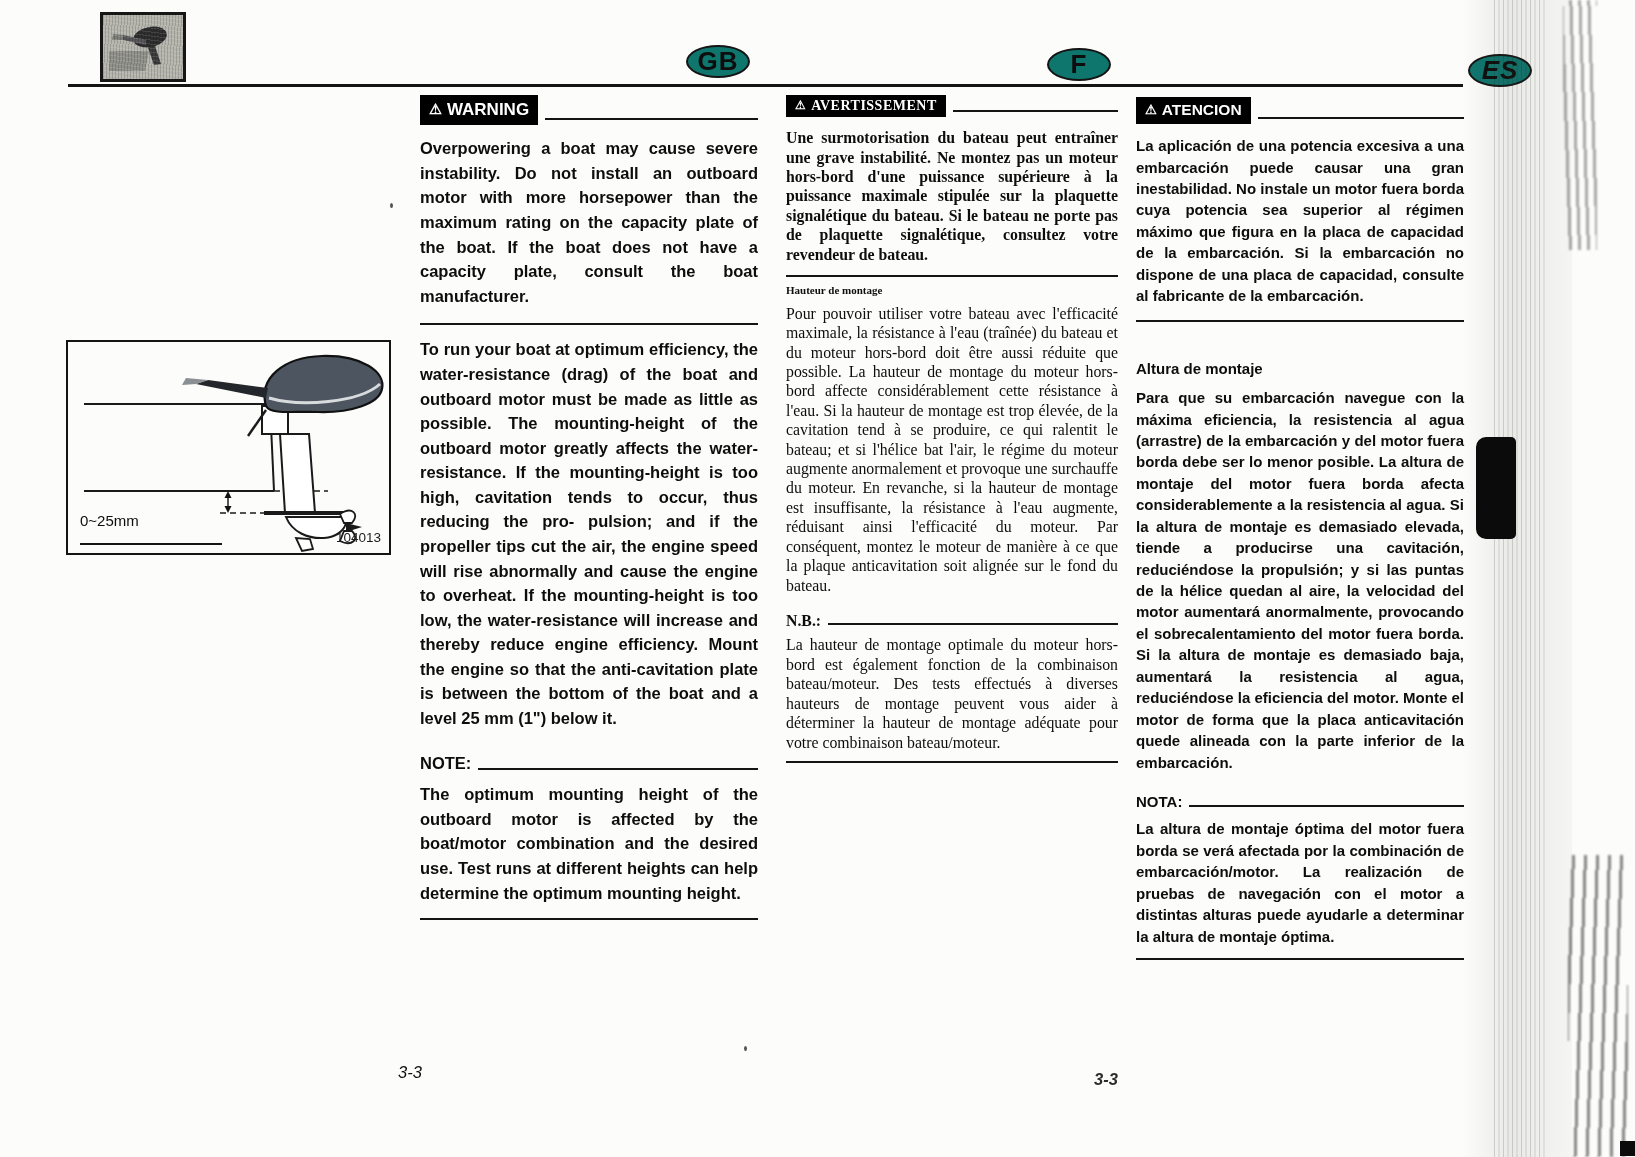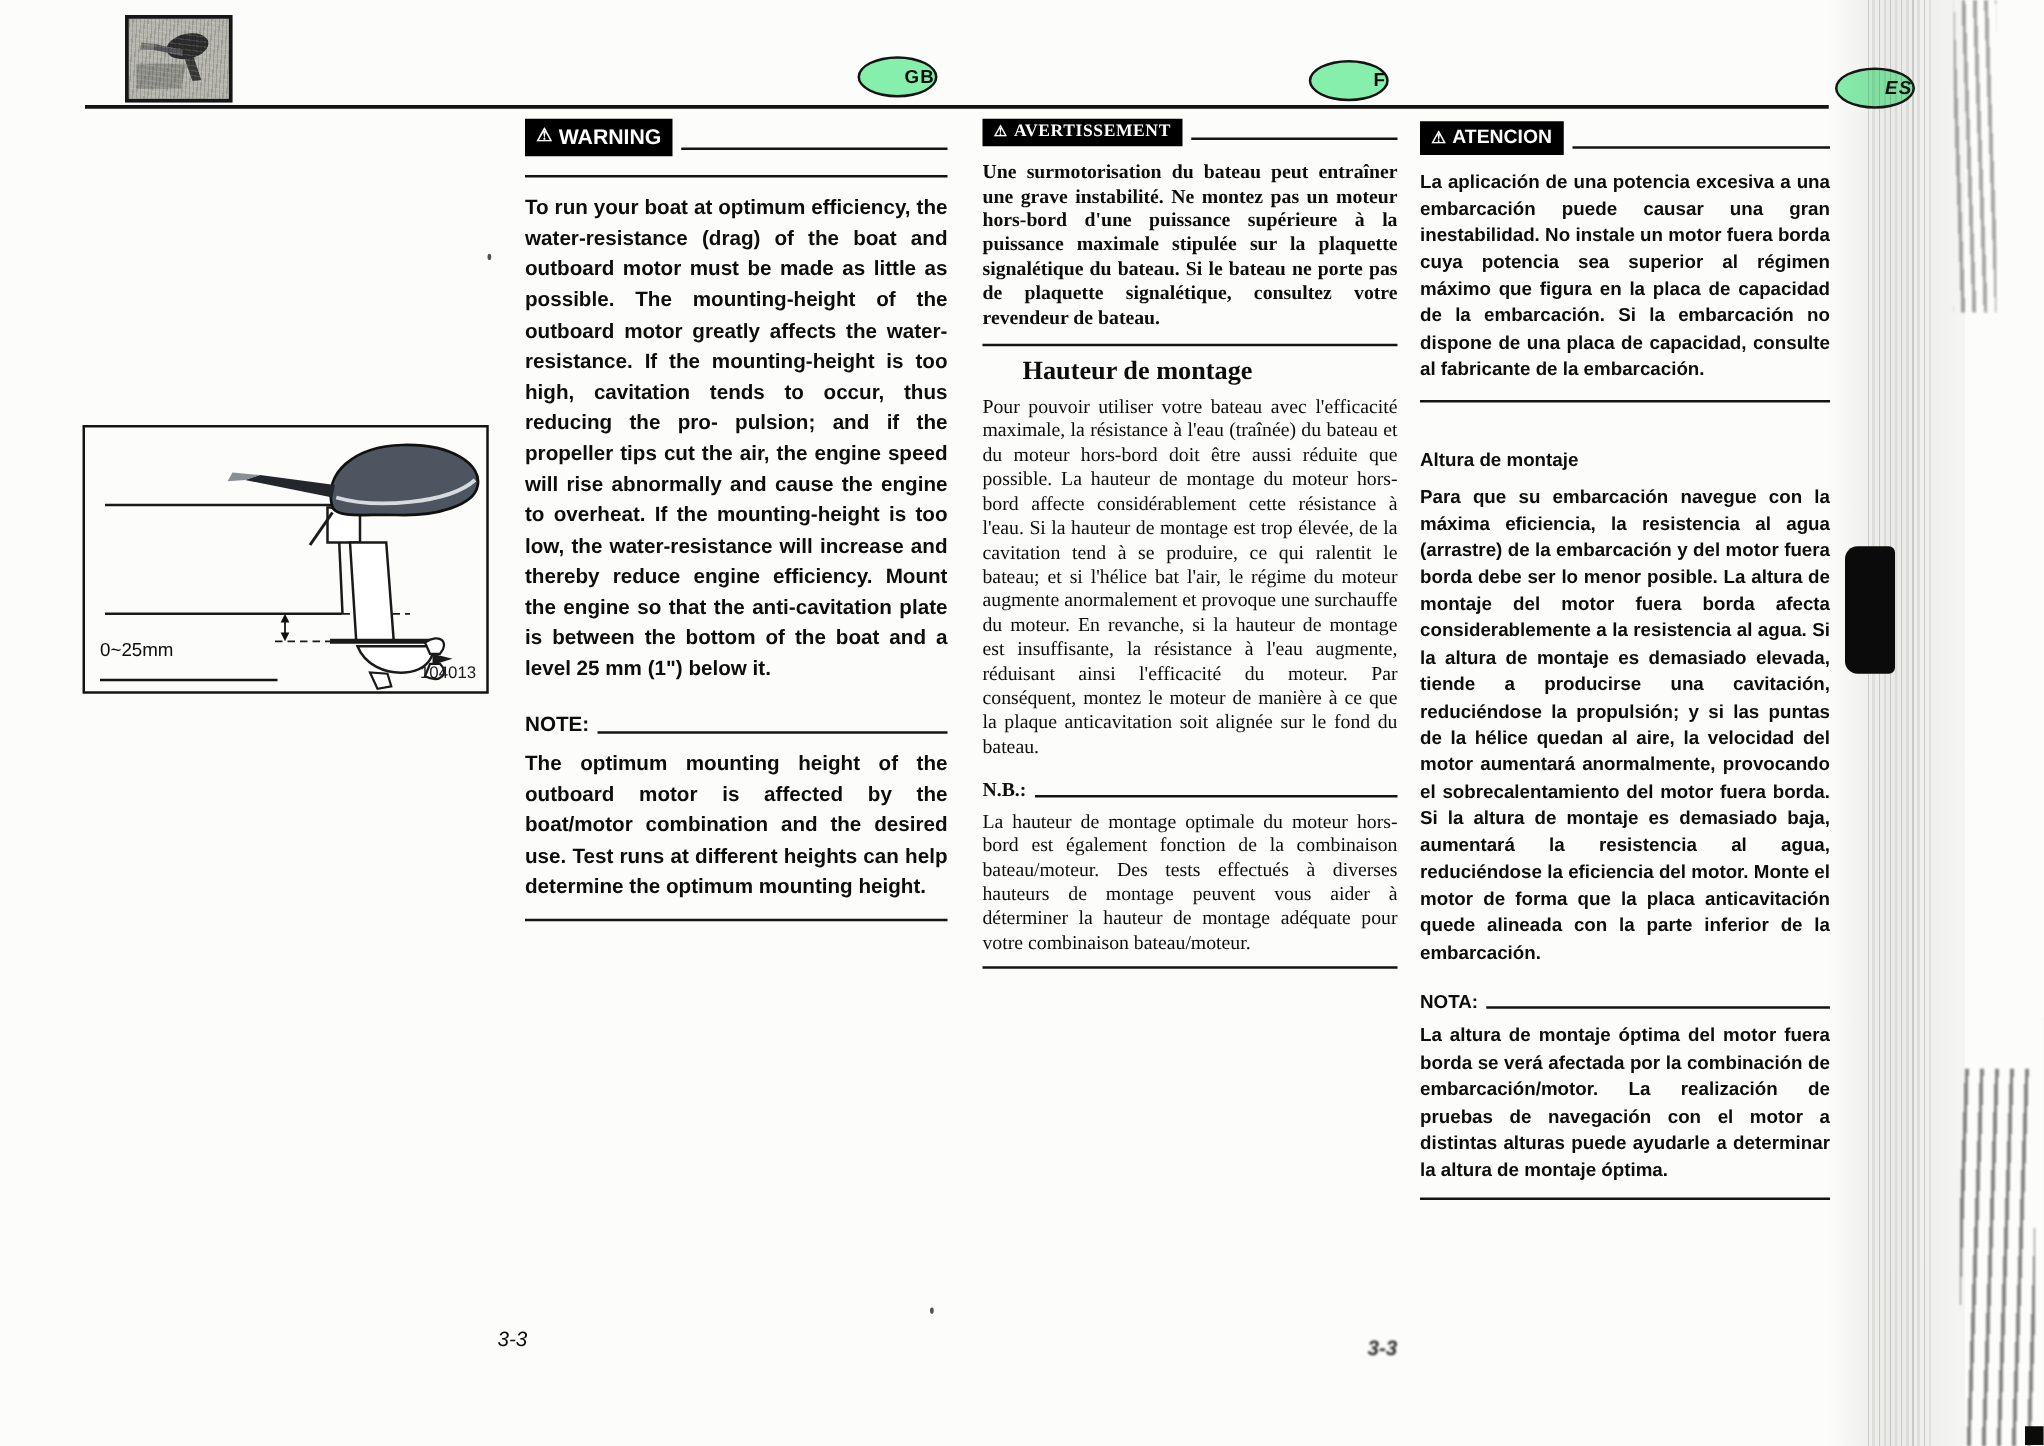--- a/index.html
+++ b/index.html
@@ -8,22 +8,22 @@
   body { font-family:"Liberation Sans", sans-serif; background:#e8e8e4; }
   .page { position:absolute; left:0; top:0; width:1635px; height:1157px; background:#fcfcfa; overflow:hidden; color:#0d0d0d; }
 
   
   .thumb { position:absolute; left:100px; top:12px; width:86px; height:70px; border:3px solid #161616; background:#b9b9b1; overflow:hidden; }
   .thumb::after { content:""; position:absolute; inset:0;
     background:repeating-linear-gradient(93deg, rgba(0,0,0,.14) 0 1px, transparent 1px 3px),
                repeating-linear-gradient(7deg, rgba(255,255,255,.12) 0 1px, transparent 1px 4px); }
   .header-rule { position:absolute; left:68px; top:84px; width:1395px; border-top:3px solid #141414; }
   .badge { position:absolute; width:64px; height:33px; border:2.5px solid #141414; border-radius:50%;
-           display:flex; align-items:center; justify-content:flex-end; font-weight:bold; font-size:15px;
-           background:#86efac; letter-spacing:1px; }
+           display:flex; align-items:center; justify-content:center; font-weight:bold; font-size:26px;
+           background:#0f766e; letter-spacing:1px; }
   .badge-gb { left:686px; top:45px; }
   .badge-f  { left:1047px; top:48px; }
   .badge-es { left:1468px; top:54px;font-style:italic; }
 
   
   .figure-box { position:absolute; left:66px; top:340px; width:325px; height:215px; border:2px solid #141414; background:#fcfcfa; }
   .fig-svg { position:absolute; left:0; top:0; width:100%; height:100%; }
   .dim-label { position:absolute; left:12px; top:170px; width:142px; border-bottom:2px solid #141414;
                font-size:15px; padding-bottom:14px; }
   .fig-num { position:absolute; right:8px; bottom:8px; font-size:13.5px; color:#1c1c1c; }
@@ -46,21 +46,21 @@
   .col-gb .rule-mid { margin:15px 0 12px; }
   .col-gb .heading { font-size:16.5px; margin-bottom:9px; }
   .col-gb .note-head { margin:20px 0 7px; }
   .col-gb .rule-end { margin-top:13px; }
 
   
   .col-fr { left:786px; width:332px; font-family:"Liberation Serif", serif; font-size:15.8px; line-height:1.23; }
   .col-fr .warn-box { font-size:14px; letter-spacing:.5px; }
   .col-fr .warn-text { font-weight:bold; }
   .col-fr .rule-mid { margin:11px 0 7px; }
-  .col-fr .heading { font-size:21px; margin-bottom:6px;margin-left:32px; }
+  .col-fr .heading { font-size:11px; margin-bottom:6px; }
   .col-fr .note-head { margin:16px 0 5px; }
   .col-fr .rule-end { margin-top:9px; }
 
   
   .col-es { left:1136px; top:97px; width:328px; font-size:15px; line-height:1.43; font-weight:bold; }
   .col-es .warn-box { font-size:15.5px; }
   .col-es .rule-mid { margin:13px 0 10px; }
   .col-es .heading { font-size:15px; margin-bottom:8px;margin-top:36px; }
   .col-es .note-head { margin:18px 0 6px; }
   .col-es .rule-end { margin-top:11px; }
@@ -153,20 +153,21 @@
   </div>
 
   <section class="col col-gb">
     <div class="warn-head">
       <span class="warn-box">
         <span class="warn-icon">⚠</span>
         <span>WARNING</span>
       </span>
       <span class="head-line"></span>
     </div>
+    <p class="warn-text">Overpowering a boat may cause severe instability. Do not install an outboard motor with more horsepower than the maximum rating on the capacity plate of the boat. If the boat does not have a capacity plate, consult the boat manufacturer.</p>
     <div class="rule rule-mid"></div>
     <p class="body-text">To run your boat at optimum efficiency, the water-resistance (drag) of the boat and outboard motor must be made as little as possible. The mounting-height of the outboard motor greatly affects the water-resistance. If the mounting-height is too high, cavitation tends to occur, thus reducing the pro- pulsion; and if the propeller tips cut the air, the engine speed will rise abnormally and cause the engine to overheat. If the mounting-height is too low, the water-resistance will increase and thereby reduce engine efficiency. Mount the engine so that the anti-cavitation plate is between the bottom of the boat and a level 25 mm (1") below it.</p>
     <div class="note-head">
       <span class="note-label">NOTE:</span>
       <span class="head-line"></span>
     </div>
     <p class="note-text">The optimum mounting height of the outboard motor is affected by the boat/motor combination and the desired use. Test runs at different heights can help determine the optimum mounting height.</p>
     <div class="rule rule-end"></div>
   </section>
 

